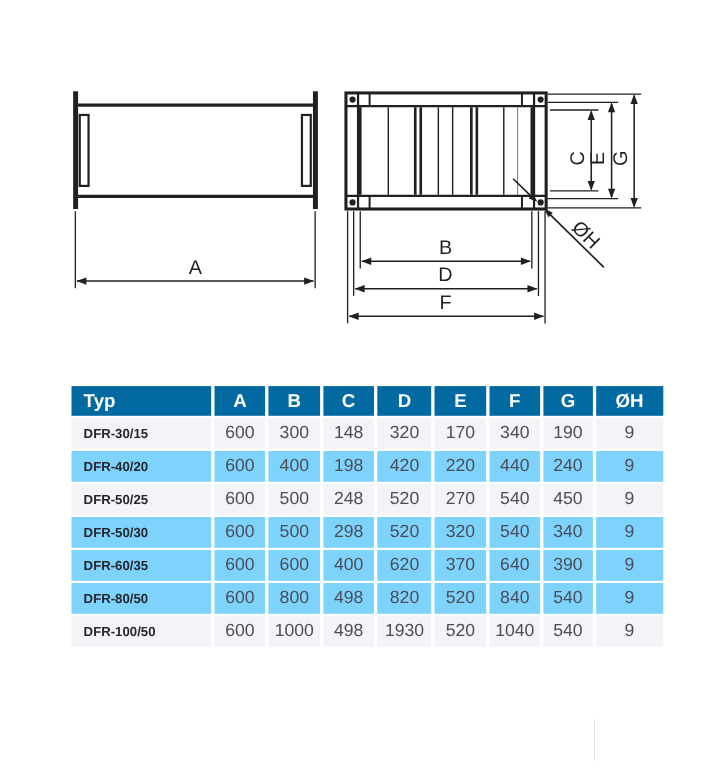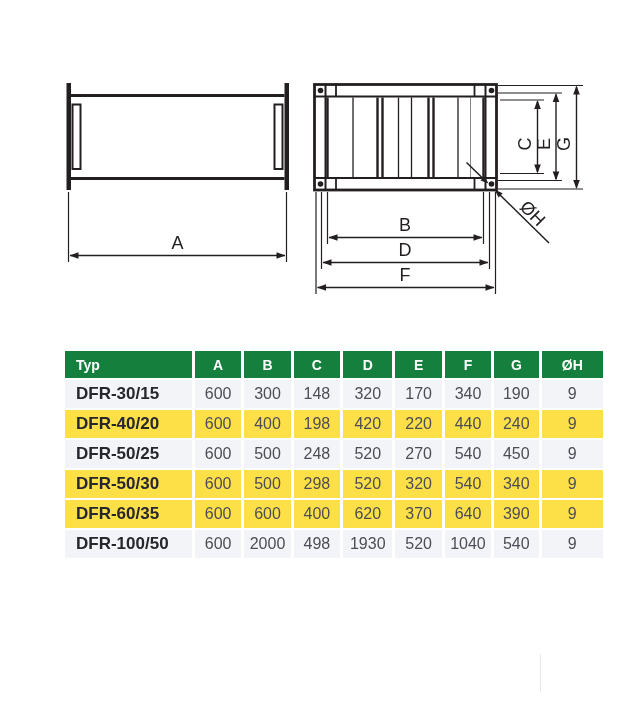--- a/index.html
+++ b/index.html
@@ -3,27 +3,27 @@
 <meta charset="utf-8">
 <style>
   html,body{margin:0;padding:0;background:#ffffff;}
   .page{position:relative;width:644px;height:704px;background:#ffffff;overflow:hidden;
         font-family:"Liberation Sans", sans-serif;}
   .drawing{position:absolute;left:0;top:0;}
   .drawing text{fill:#231f20;font-family:"Liberation Sans", sans-serif;font-size:18px;}
 
   table.spec{position:absolute;left:62px;top:349px;border-collapse:separate;border-spacing:3px 2px;
              table-layout:fixed;width:544px;}
-  table.spec th{background:#15803d;color:#ffffff;font-weight:bold;font-size:14px;
+  table.spec th{background:#0369a1;color:#ffffff;font-weight:bold;font-size:17px;
                 height:27px;text-align:center;padding:0;}
   table.spec th.typ{text-align:left;padding-left:11px;}
   table.spec td{height:28px;text-align:center;font-size:16px;color:#4d4d57;padding:0;}
-  table.spec td.typ{text-align:left;padding-left:11px;font-weight:bold;color:#26262e;font-size:17px;}
+  table.spec td.typ{text-align:left;padding-left:11px;font-weight:bold;color:#26262e;font-size:12px;}
   table.spec tr.light td{background:#f2f4f8;}
-  table.spec tr.dark td{background:#fde047;}
+  table.spec tr.dark td{background:#7dd3fc;}
   .tail-line{position:absolute;left:540px;top:654px;width:1px;height:38px;background:#e7e7ea;}
 </style>
 </head>
 <body>
 
 <div class="page">
 
   <svg class="drawing" width="644" height="340" viewBox="0 0 644 340">
     <g stroke="#231f20" fill="none">
 
@@ -216,24 +216,35 @@
           <td class="typ">DFR-60/35</td>
           <td>600</td>
           <td>600</td>
           <td>400</td>
           <td>620</td>
           <td>370</td>
           <td>640</td>
           <td>390</td>
           <td>9</td>
         </tr>
+        <tr class="dark">
+          <td class="typ">DFR-80/50</td>
+          <td>600</td>
+          <td>800</td>
+          <td>498</td>
+          <td>820</td>
+          <td>520</td>
+          <td>840</td>
+          <td>540</td>
+          <td>9</td>
+        </tr>
         <tr class="light">
           <td class="typ">DFR-100/50</td>
           <td>600</td>
-          <td>2000</td>
+          <td>1000</td>
           <td>498</td>
           <td>1930</td>
           <td>520</td>
           <td>1040</td>
           <td>540</td>
           <td>9</td>
         </tr>
       </tbody>
   </table>
 

